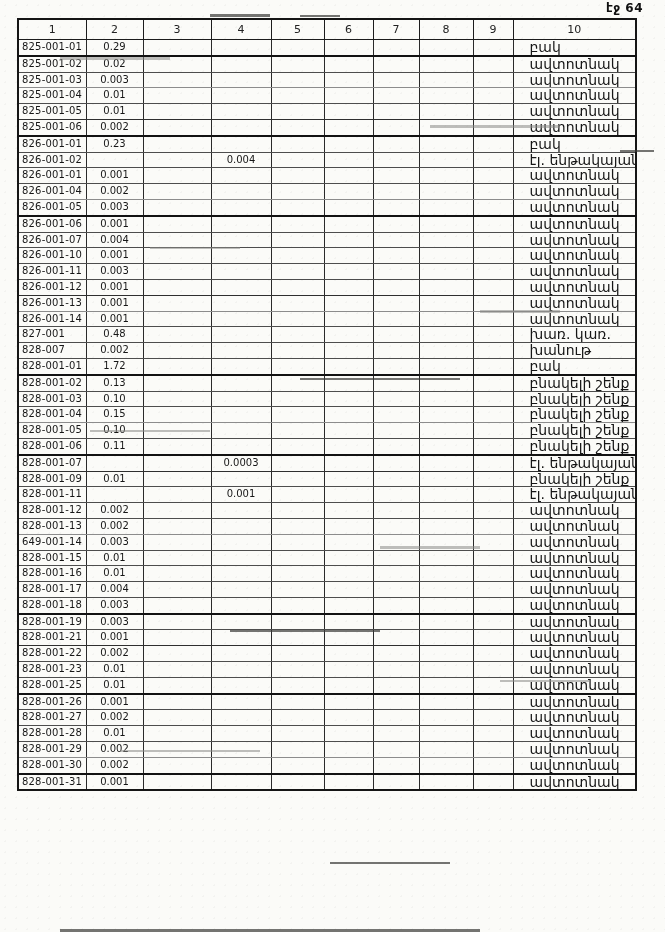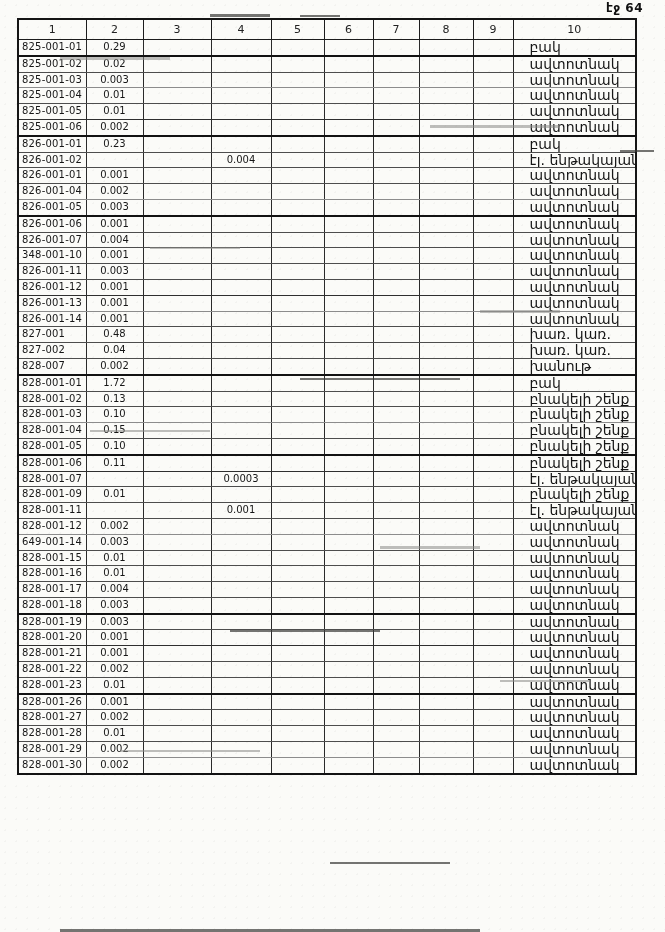--- a/index.html
+++ b/index.html
@@ -225,21 +225,21 @@
         <td class="c3"></td>
         <td class="c4"></td>
         <td class="c5"></td>
         <td class="c6"></td>
         <td class="c7"></td>
         <td class="c8"></td>
         <td class="c9"></td>
         <td class="c10">ավտոտնակ</td>
       </tr>
       <tr>
-        <td class="c1">348-001-10</td>
+        <td class="c1">826-001-10</td>
         <td class="c2">0.001</td>
         <td class="c3"></td>
         <td class="c4"></td>
         <td class="c5"></td>
         <td class="c6"></td>
         <td class="c7"></td>
         <td class="c8"></td>
         <td class="c9"></td>
         <td class="c10">ավտոտնակ</td>
       </tr>
@@ -297,32 +297,20 @@
         <td class="c3"></td>
         <td class="c4"></td>
         <td class="c5"></td>
         <td class="c6"></td>
         <td class="c7"></td>
         <td class="c8"></td>
         <td class="c9"></td>
         <td class="c10">խառ. կառ.</td>
       </tr>
       <tr>
-        <td class="c1">827-002</td>
-        <td class="c2">0.04</td>
-        <td class="c3"></td>
-        <td class="c4"></td>
-        <td class="c5"></td>
-        <td class="c6"></td>
-        <td class="c7"></td>
-        <td class="c8"></td>
-        <td class="c9"></td>
-        <td class="c10">խառ. կառ.</td>
-      </tr>
-      <tr>
         <td class="c1">828-007</td>
         <td class="c2">0.002</td>
         <td class="c3"></td>
         <td class="c4"></td>
         <td class="c5"></td>
         <td class="c6"></td>
         <td class="c7"></td>
         <td class="c8"></td>
         <td class="c9"></td>
         <td class="c10">խանութ</td>
@@ -441,20 +429,32 @@
         <td class="c3"></td>
         <td class="c4"></td>
         <td class="c5"></td>
         <td class="c6"></td>
         <td class="c7"></td>
         <td class="c8"></td>
         <td class="c9"></td>
         <td class="c10">ավտոտնակ</td>
       </tr>
       <tr>
+        <td class="c1">828-001-13</td>
+        <td class="c2">0.002</td>
+        <td class="c3"></td>
+        <td class="c4"></td>
+        <td class="c5"></td>
+        <td class="c6"></td>
+        <td class="c7"></td>
+        <td class="c8"></td>
+        <td class="c9"></td>
+        <td class="c10">ավտոտնակ</td>
+      </tr>
+      <tr>
         <td class="c1">649-001-14</td>
         <td class="c2">0.003</td>
         <td class="c3"></td>
         <td class="c4"></td>
         <td class="c5"></td>
         <td class="c6"></td>
         <td class="c7"></td>
         <td class="c8"></td>
         <td class="c9"></td>
         <td class="c10">ավտոտնակ</td>
@@ -513,32 +513,20 @@
         <td class="c3"></td>
         <td class="c4"></td>
         <td class="c5"></td>
         <td class="c6"></td>
         <td class="c7"></td>
         <td class="c8"></td>
         <td class="c9"></td>
         <td class="c10">ավտոտնակ</td>
       </tr>
       <tr>
-        <td class="c1">828-001-20</td>
-        <td class="c2">0.001</td>
-        <td class="c3"></td>
-        <td class="c4"></td>
-        <td class="c5"></td>
-        <td class="c6"></td>
-        <td class="c7"></td>
-        <td class="c8"></td>
-        <td class="c9"></td>
-        <td class="c10">ավտոտնակ</td>
-      </tr>
-      <tr>
         <td class="c1">828-001-21</td>
         <td class="c2">0.001</td>
         <td class="c3"></td>
         <td class="c4"></td>
         <td class="c5"></td>
         <td class="c6"></td>
         <td class="c7"></td>
         <td class="c8"></td>
         <td class="c9"></td>
         <td class="c10">ավտոտնակ</td>
@@ -561,20 +549,32 @@
         <td class="c3"></td>
         <td class="c4"></td>
         <td class="c5"></td>
         <td class="c6"></td>
         <td class="c7"></td>
         <td class="c8"></td>
         <td class="c9"></td>
         <td class="c10">ավտոտնակ</td>
       </tr>
       <tr>
+        <td class="c1">828-001-25</td>
+        <td class="c2">0.01</td>
+        <td class="c3"></td>
+        <td class="c4"></td>
+        <td class="c5"></td>
+        <td class="c6"></td>
+        <td class="c7"></td>
+        <td class="c8"></td>
+        <td class="c9"></td>
+        <td class="c10">ավտոտնակ</td>
+      </tr>
+      <tr>
         <td class="c1">828-001-26</td>
         <td class="c2">0.001</td>
         <td class="c3"></td>
         <td class="c4"></td>
         <td class="c5"></td>
         <td class="c6"></td>
         <td class="c7"></td>
         <td class="c8"></td>
         <td class="c9"></td>
         <td class="c10">ավտոտնակ</td>
@@ -611,20 +611,32 @@
         <td class="c5"></td>
         <td class="c6"></td>
         <td class="c7"></td>
         <td class="c8"></td>
         <td class="c9"></td>
         <td class="c10">ավտոտնակ</td>
       </tr>
       <tr>
         <td class="c1">828-001-30</td>
         <td class="c2">0.002</td>
+        <td class="c3"></td>
+        <td class="c4"></td>
+        <td class="c5"></td>
+        <td class="c6"></td>
+        <td class="c7"></td>
+        <td class="c8"></td>
+        <td class="c9"></td>
+        <td class="c10">ավտոտնակ</td>
+      </tr>
+      <tr>
+        <td class="c1">828-001-31</td>
+        <td class="c2">0.001</td>
         <td class="c3"></td>
         <td class="c4"></td>
         <td class="c5"></td>
         <td class="c6"></td>
         <td class="c7"></td>
         <td class="c8"></td>
         <td class="c9"></td>
         <td class="c10">ավտոտնակ</td>
       </tr>
     </tbody>

